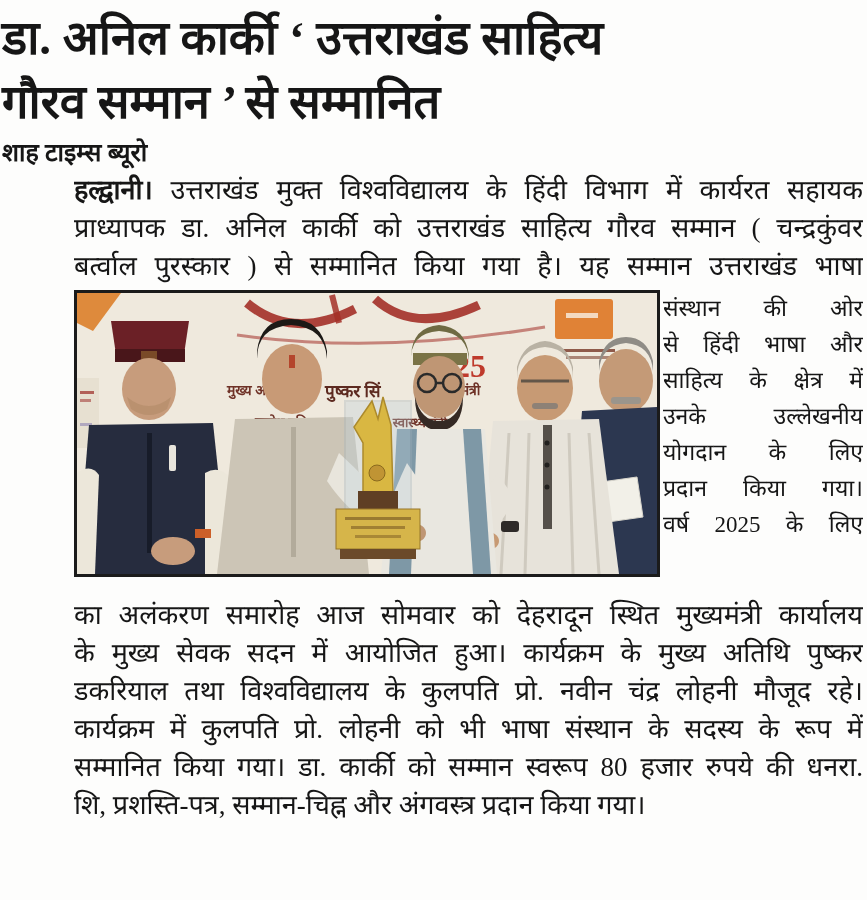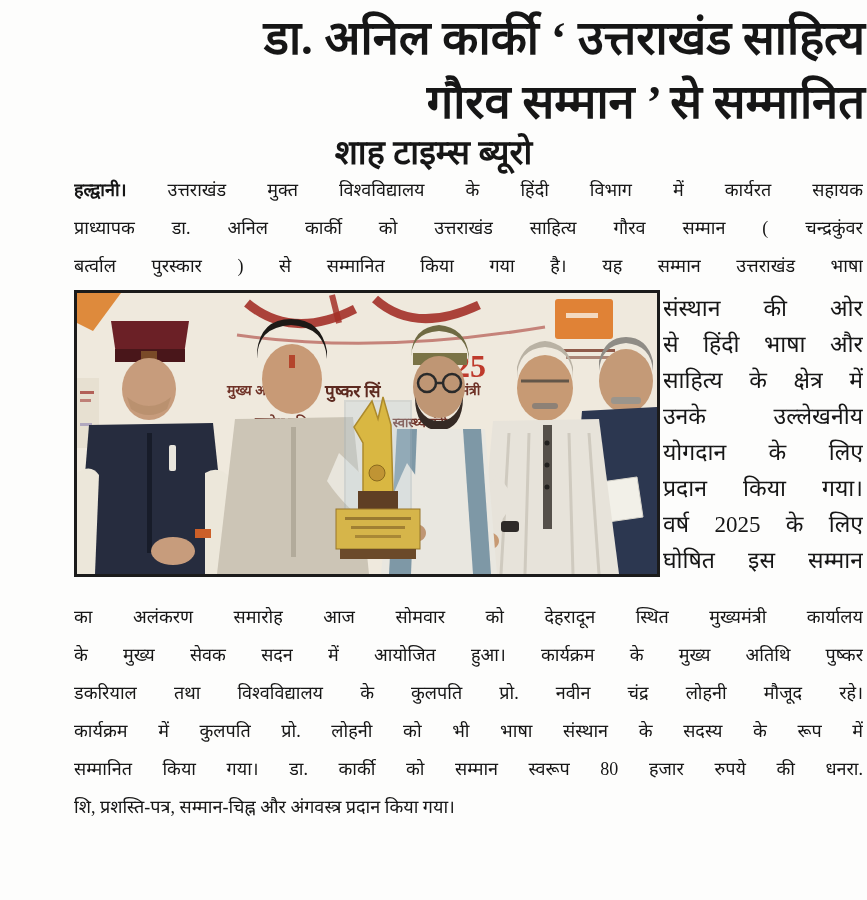--- a/index.html
+++ b/index.html
@@ -12,38 +12,38 @@
     position: relative;
   }
   .content {
     box-sizing: border-box;
     width: 867px; height: 900px;
     padding: 6px 4px 0 74px;
   }
   
   .headline {
     width: 863px; margin-left: -72px;
-    text-align: right;
+    text-align: left;
     font-weight: 700;
     font-size: 47px;
     line-height: 64px;
     white-space: nowrap;
     letter-spacing: 0px;
   }
   .byline {
     width: 863px; margin-left: -72px;
-    text-align: center;
+    text-align: left;
     font-weight: 700;
-    font-size: 34px;
+    font-size: 25px;
     line-height: 33px;
     margin-top: 2px;
   }
   
   .bodyline {
-    font-size: 18px;
+    font-size: 27px;
     line-height: 38px;
     height: 38px;
     overflow: hidden;
     text-align: justify;
     text-align-last: justify;
     white-space: normal;
   }
   .bodyline.lastline { text-align-last: left; }
   .dateline { font-weight: 700; }
   .para1 { margin-top: 2px; }
@@ -201,21 +201,20 @@
     </div>
 
     <div class="rightcol">
       <div class="bodyline">संस्थान की ओर</div>
       <div class="bodyline">से हिंदी भाषा और</div>
       <div class="bodyline">साहित्य के क्षेत्र में</div>
       <div class="bodyline">उनके उल्लेखनीय</div>
       <div class="bodyline">योगदान के लिए</div>
       <div class="bodyline">प्रदान किया गया।</div>
       <div class="bodyline">वर्ष 2025 के लिए</div>
-      <div class="bodyline">घोषित इस सम्मान</div>
     </div>
   </div>
 
   <div class="bottom-para">
     <div class="bodyline">का अलंकरण समारोह आज सोमवार को देहरादून स्थित मुख्यमंत्री कार्यालय</div>
     <div class="bodyline">के मुख्य सेवक सदन में आयोजित हुआ। कार्यक्रम के मुख्य अतिथि पुष्कर</div>
     <div class="bodyline">डकरियाल तथा विश्वविद्यालय के कुलपति प्रो. नवीन चंद्र लोहनी मौजूद रहे।</div>
     <div class="bodyline">कार्यक्रम में कुलपति प्रो. लोहनी को भी भाषा संस्थान के सदस्य के रूप में</div>
     <div class="bodyline">सम्मानित किया गया। डा. कार्की को सम्मान स्वरूप 80 हजार रुपये की धनरा.</div>
     <div class="bodyline lastline">शि, प्रशस्ति-पत्र, सम्मान-चिह्न और अंगवस्त्र प्रदान किया गया।</div>

